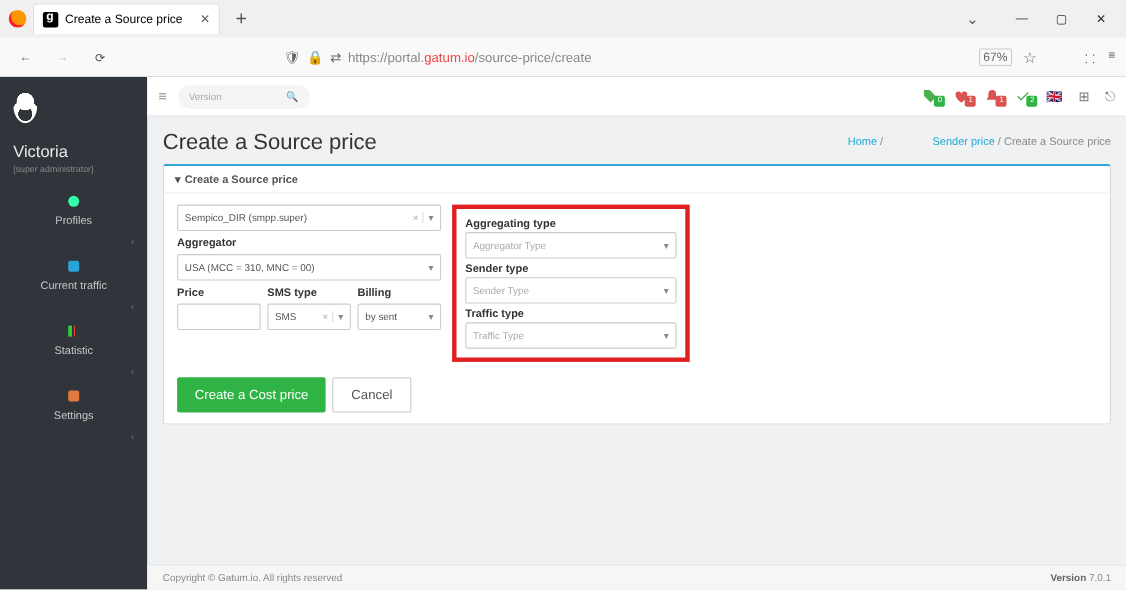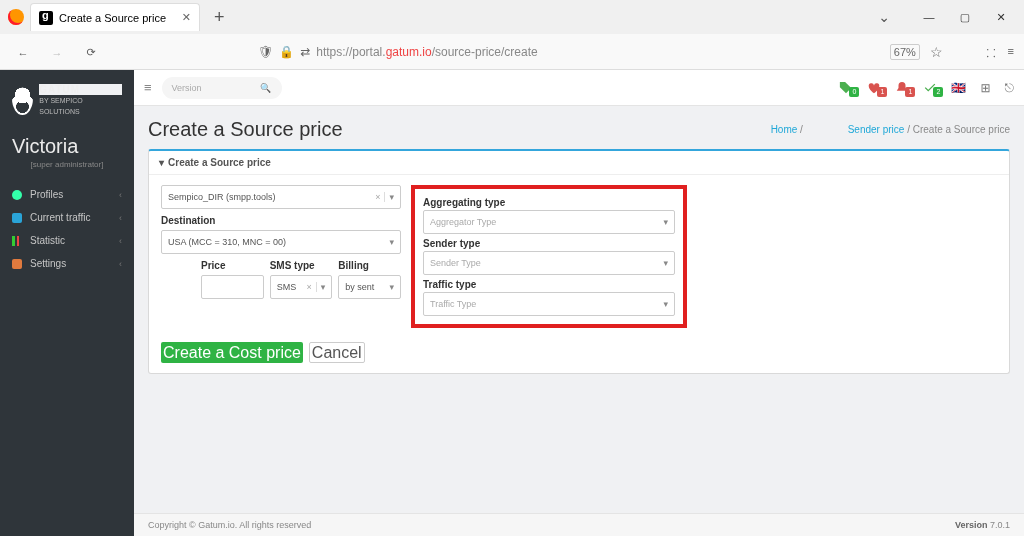--- a/index.html
+++ b/index.html
@@ -32,23 +32,23 @@
   .far-right { margin-left: 30px; display: flex; gap: 12px; color: #555; }
 
   
   .app { display: flex; height: 466px; }
   .sidebar { width: 134px; background: #2f353a; color: #c6c6c6; display: flex; flex-direction: column; }
   .brand { padding: 14px 12px 10px; display: flex; align-items: center; gap: 6px; }
   .brand-mark { width: 22px; height: 28px; background: radial-gradient(circle at 50% 30%, #fff 35%, transparent 36%), radial-gradient(circle at 50% 70%, #2f353a 28%, #fff 29% 55%, transparent 56%); border-radius: 50% 50% 50% 50% / 40% 40% 60% 60%; }
   .brand-text { font-size: 10px; line-height: 11px; color: #eee; }
   .brand-text .main { font-weight: bold; letter-spacing: 1px; }
   .brand-text .sub { font-size: 7px; color: #bbb; }
-  .user { padding: 8px 12px 2px; font-size: 20px; color: #eaeaea; }
-  .role { padding: 0 12px 14px; font-size: 8px; color: #888; text-align: center; }
-  .nav-item { display: flex; align-items: center; padding: 6px 12px; font-size: 10px; gap: 8px; cursor: pointer; }
+  .user { padding: 8px 12px 2px; font-size: 15px; color: #eaeaea; }
+  .role { padding: 0 12px 14px; font-size: 8px; color: #888; }
+  .nav-item { display: flex; align-items: center; padding: 6px 12px; font-size: 10px; gap: 8px; cursor: pointer; flex-direction: column; }
   .nav-item .ico { width: 10px; height: 10px; display:inline-block; }
   .chev { margin-left: auto; color: #777; font-size: 9px; }
 
   .main { flex: 1; display: flex; flex-direction: column; background: #f0f1f3; }
   .topbar { height: 36px; background: #fff; border-bottom: 1px solid #e4e4e4; display: flex; align-items: center; padding: 0 10px; gap: 10px; }
   .hamburger { color: #888; font-size: 13px; }
   .search { display: flex; align-items: center; background: #f5f5f5; border-radius: 14px; height: 22px; padding: 0 10px; width: 120px; font-size: 9px; color: #aaa; }
   .search .mag { margin-left: auto; color: #888; }
   .topbar-right { margin-left: auto; display: flex; align-items: center; gap: 14px; }
   .tb-ico { position: relative; width: 14px; height: 14px; }
@@ -63,35 +63,35 @@
   .crumbs { font-size: 10px; color: #888; }
   .crumbs a { color: #20a8d8; margin-left: 42px; }
 
   .panel { background: #fff; border: 1px solid #d9d9d9; border-top: 2px solid #34a6dc; border-radius: 3px; }
   .panel-head { padding: 6px 10px; border-bottom: 1px solid #eee; font-size: 10px; font-weight: bold; color: #555; display: flex; align-items: center; gap: 4px; }
   .panel-body { padding: 10px 12px; }
 
   .form-row { display: flex; gap: 10px; }
   .col { display: flex; flex-direction: column; gap: 2px; }
   .col1 { width: 240px; }
-  .col2 { width: 276px; }
+  .col2 { width: 216px; }
   .col3 { flex: 1; }
   .lbl { font-size: 10px; font-weight: bold; color: #333; margin-top: 4px; margin-bottom: 2px; }
   .inp, .sel { height: 24px; border: 1px solid #ccc; border-radius: 2px; font-size: 9px; color: #555; padding: 0 6px; background: #fff; display:flex; align-items:center; }
   .sel { justify-content: space-between; }
   .sel.ph { color: #aaa; justify-content: space-between; }
   .sel .clear { color: #aaa; padding: 0 4px; border-right: 1px solid #ddd; margin-left: auto; }
   .sel .caret { color: #888; padding-left: 4px; }
-  .sub-row { display: flex; gap: 6px; margin-left: 40px; }
+  .sub-row { display: flex; gap: 6px; }
   .sub-row .col { flex: 1; }
   .textarea { border: 1px solid #ccc; border-radius: 2px; height: 112px; resize: none; background: #fff; position: relative; }
   .textarea::after { content: ""; position: absolute; right: 2px; bottom: 2px; width: 8px; height: 8px; background: linear-gradient(135deg, transparent 50%, #ccc 50% 60%, transparent 60% 70%, #ccc 70% 80%, transparent 80%); }
   .highlight-box { border: 4px solid #e02020; padding: 4px 8px 8px; }
   .btn-row { margin-top: 14px; display: flex; gap: 6px; }
-  .btn { height: 21px; padding: 0 2px; border-radius: 2px; font-size: 16px; display: flex; align-items: center; }
+  .btn { height: 32px; padding: 0 16px; border-radius: 2px; font-size: 12px; display: flex; align-items: center; }
   .btn-primary { background: #2fb344; color: #fff; }
   .btn-secondary { background: #fff; border: 1px solid #ccc; color: #555; }
 
   .footer { border-top: 1px solid #e4e4e4; background: #f6f6f6; padding: 6px 14px; font-size: 9px; color: #888; display: flex; justify-content: space-between; }
   .footer .ver b { color: #666; }
 </style>
 </head>
 <body>
 
 <div class="browser-chrome">
@@ -130,24 +130,20 @@
       <span>⸬</span>
       <span>≡</span>
     </div>
   </div>
 </div>
 
 <div class="app">
   <div class="sidebar">
     <div class="brand">
       <div class="brand-mark"></div>
-      <div class="brand-text">
-        <div class="main">GATUM</div>
-        <div class="sub">BY SEMPICO SOLUTIONS</div>
-      </div>
     </div>
     <div class="user">Victoria</div>
     <div class="role">[super administrator]</div>
 
     <div class="nav-item">
       <span class="ico" style="background:linear-gradient(#3fa, #3fa);border-radius:50%"></span>
       <span>Profiles</span>
       <span class="chev">‹</span>
     </div>
     <div class="nav-item">
@@ -216,25 +212,25 @@
       <div class="panel">
         <div class="panel-head">
           <span>▾</span>
           <span>Create a Source price</span>
         </div>
         <div class="panel-body">
           <div class="form-row">
 
             <div class="col col1">
               <div class="sel">
-                <span>Sempico_DIR (smpp.tools)</span>
+                <span>Sempico_DIR (smpp.super)</span>
                 <span class="clear">×</span>
                 <span class="caret">▾</span>
               </div>
-              <div class="lbl">Destination</div>
+              <div class="lbl">Aggregator</div>
               <div class="sel">
                 <span>USA (MCC = 310, MNC = 00)</span>
                 <span class="caret">▾</span>
               </div>
               <div class="sub-row">
                 <div class="col">
                   <div class="lbl">Price</div>
                   <div class="inp"></div>
                 </div>
                 <div class="col">

